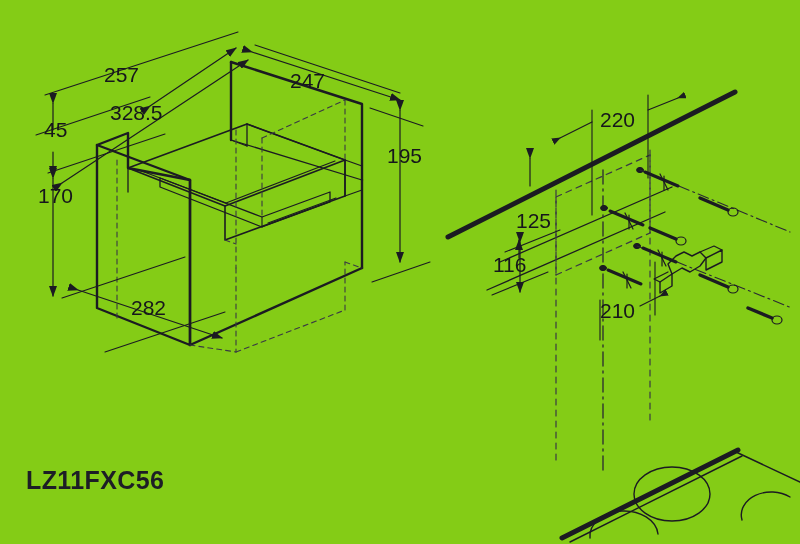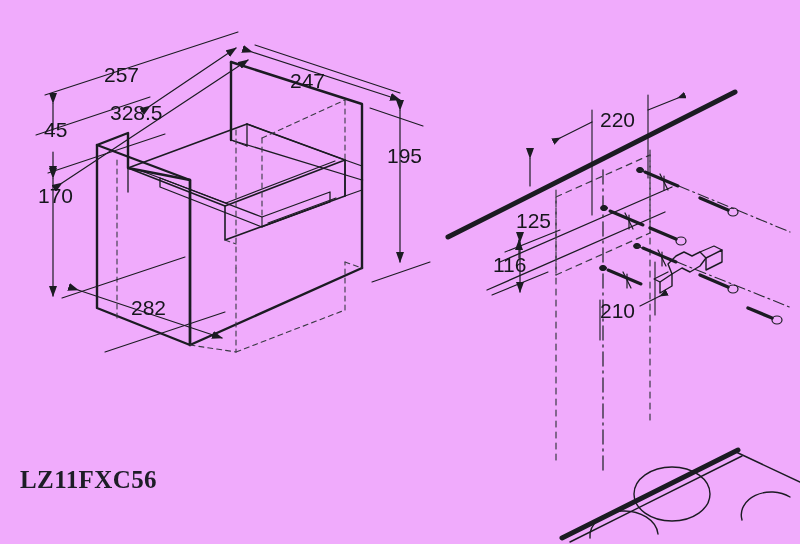--- a/index.html
+++ b/index.html
@@ -1,21 +1,21 @@
 <!DOCTYPE html>
 <html><head>
 <meta charset="utf-8">
 <style>
   html,body{margin:0;padding:0;background:#ffffff;}
   body{width:800px;height:544px;overflow:hidden;
        font-family:"Liberation Sans",sans-serif;color:#1b1b22;}
-  #stage{position:relative;width:800px;height:544px;background:#f0abfc;}
+  #stage{position:relative;width:800px;height:544px;background:#84cc16;}
   svg{display:block;}
   .dimtxt{font-family:"Liberation Sans",sans-serif;font-size:21px;fill:#16161c;}
-  .model{position:absolute;left:20px;font-family:Liberation Serif, serif;
+  .model{position:absolute;left:26px;font-family:Liberation Sans, sans-serif;
          font-size:25px;font-weight:700;color:#1d1d26;letter-spacing:.4px;
          white-space:nowrap;}
   #m1{top:466px;}
   #m2{top:500px;}
 </style>
 </head>
 <body>
 
 <div id="stage">
 

